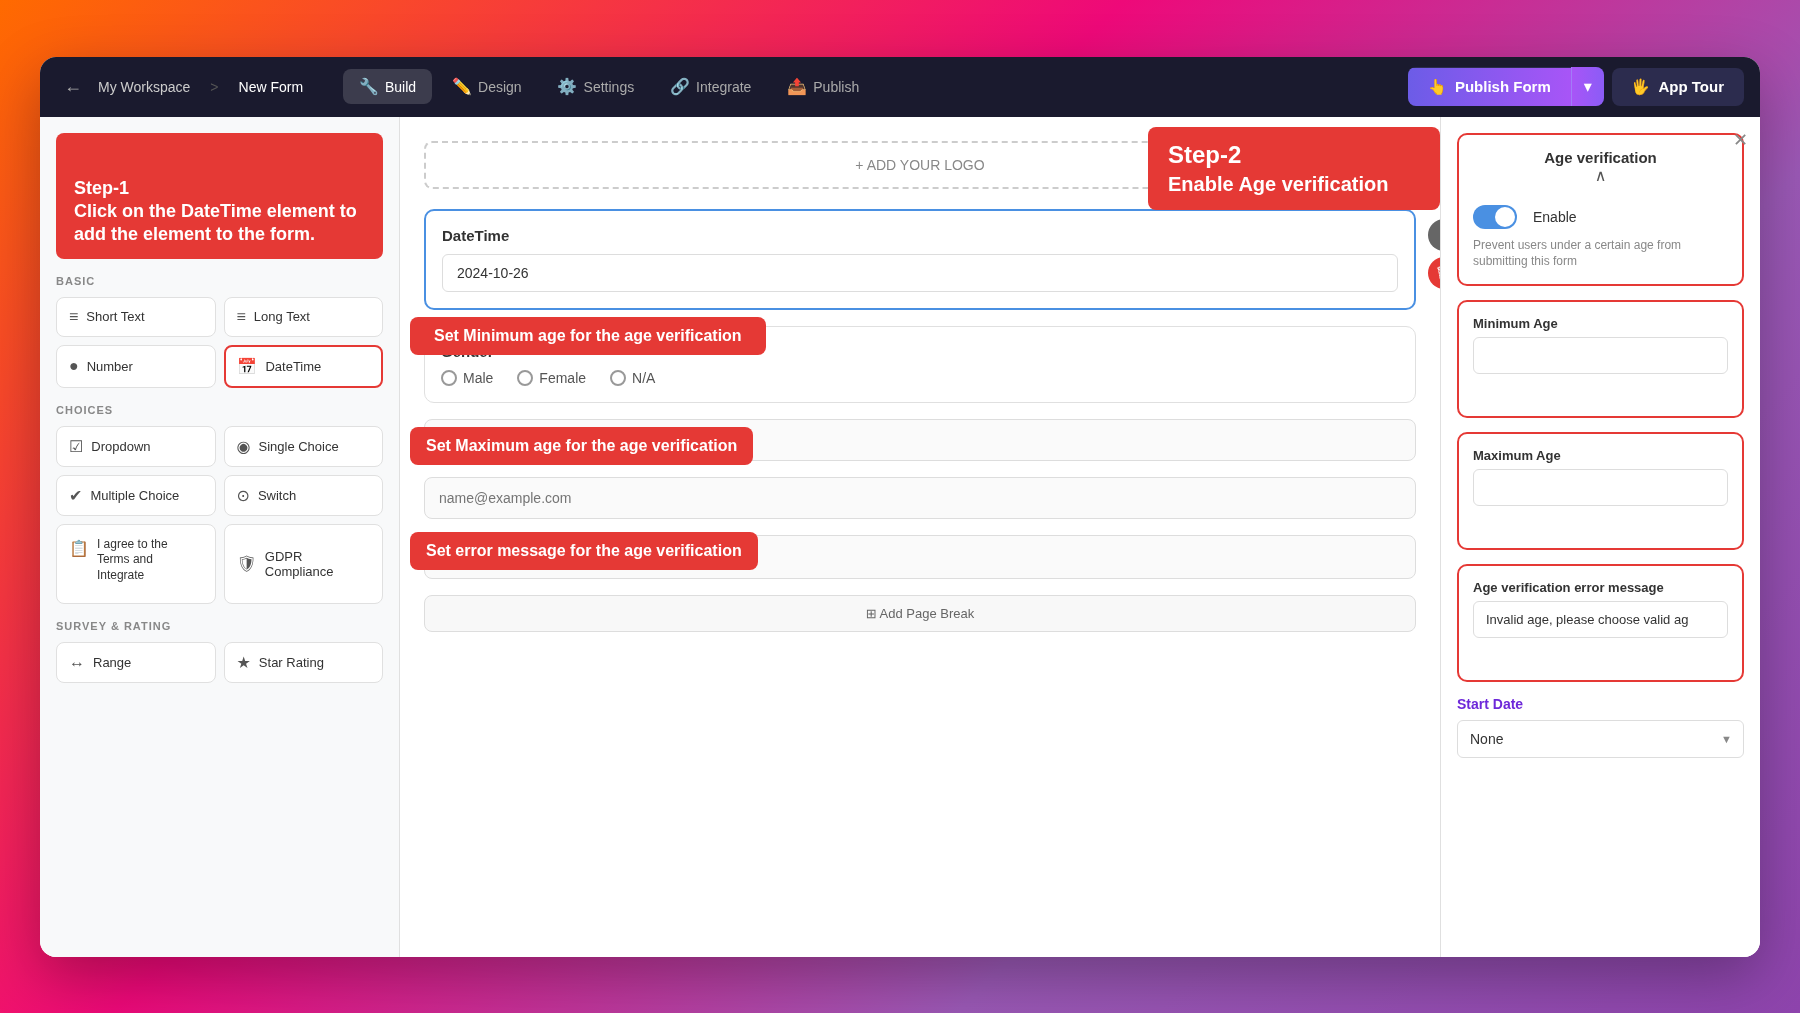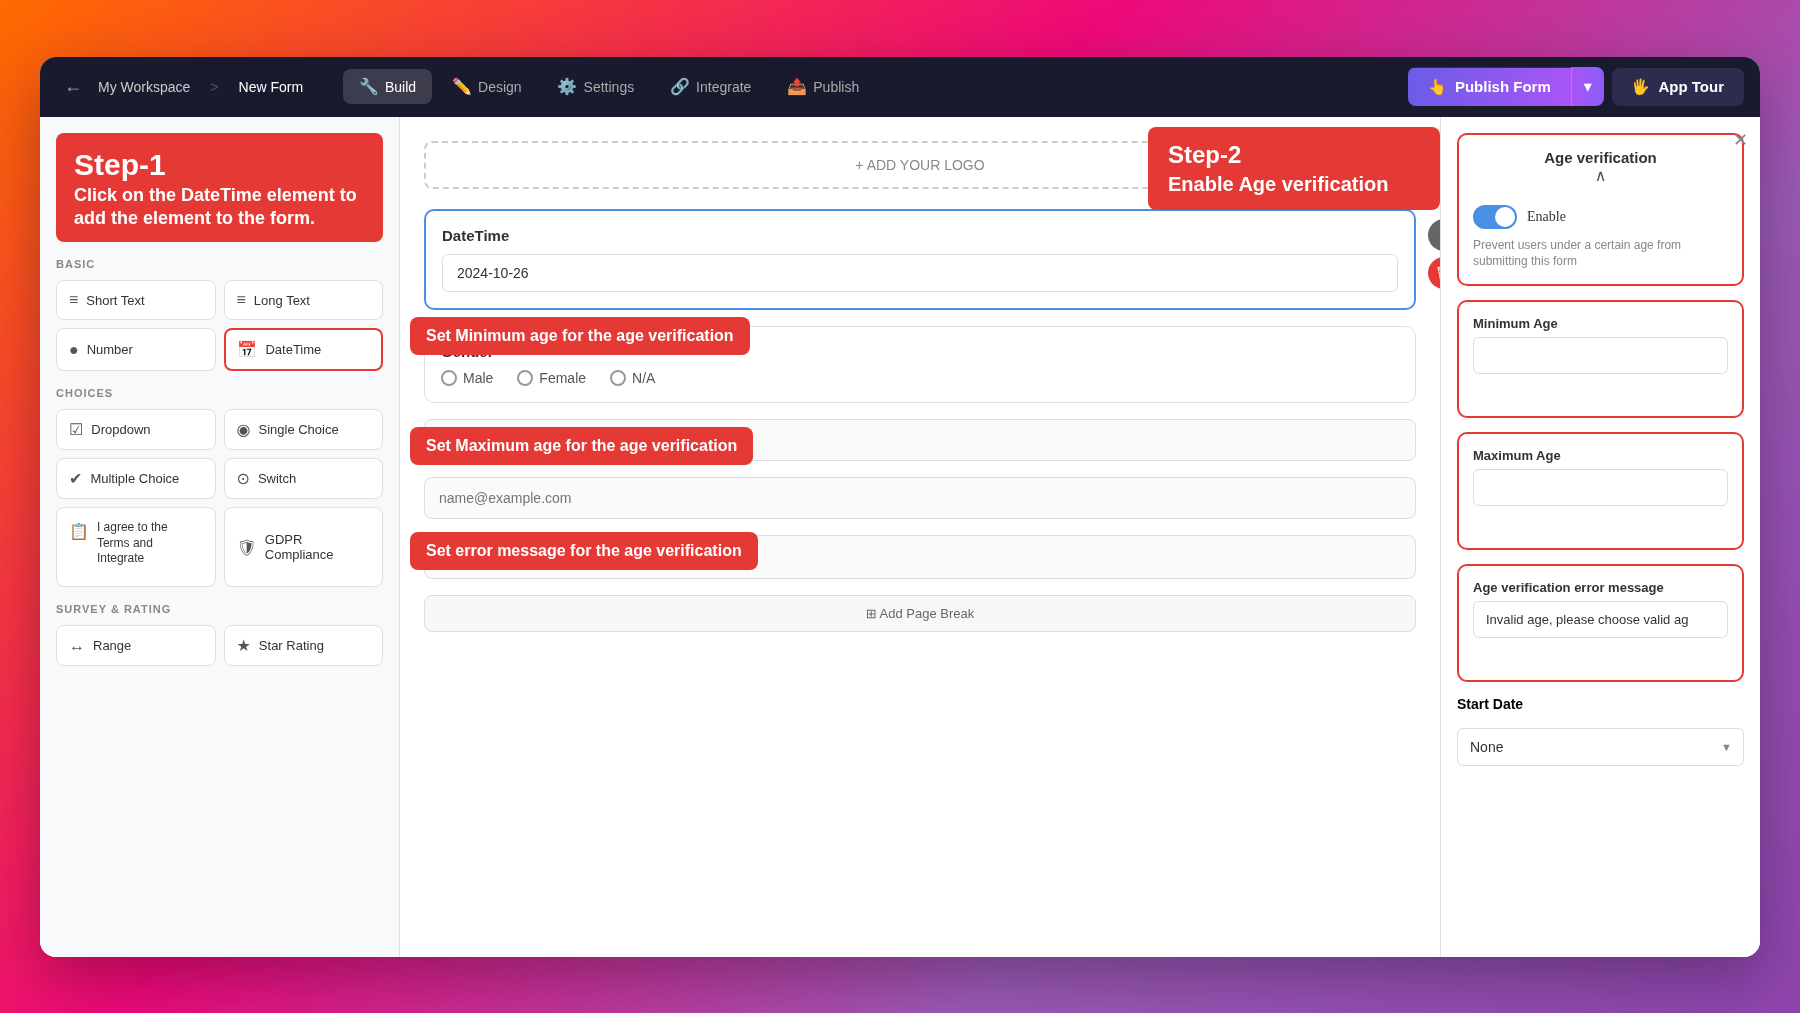--- a/index.html
+++ b/index.html
@@ -296,23 +296,22 @@
     }
     .panel-section-title {
       font-size: 15px;
       font-weight: 700;
       color: #333;
     }
     .chevron-up { font-size: 16px; color: #555; }
     .toggle-row {
       display: flex;
       align-items: center;
-      gap: 10px;
+      gap: 16px;
       margin-bottom: 8px;
-      font-family: Liberation Serif, serif;
     }
     .toggle {
       width: 44px;
       height: 24px;
       background: #4a90e2;
       border-radius: 12px;
       position: relative;
       cursor: pointer;
     }
     .toggle-knob {
@@ -352,22 +351,22 @@
       font-size: 13px;
       color: #333;
       outline: none;
     }
     .start-date-section {
       margin-top: 14px;
     }
     .start-date-label {
       font-size: 14px;
       font-weight: 600;
-      color: #000000;
-      margin-bottom: 16px;
+      color: #6d28d9;
+      margin-bottom: 8px;
     }
     .select-input {
       width: 100%;
       padding: 10px 12px;
       border: 1px solid #ddd;
       border-radius: 6px;
       font-size: 14px;
       color: #333;
       background: #fff;
       appearance: none;
@@ -463,21 +462,21 @@
         <span>App Tour</span>
       </div>
     </div>
   </div>
 
   <div class="content-area">
 
     <div class="left-sidebar">
 
       <div class="annotation-box" style="position:relative;margin-bottom:16px;font-size:18px;">
-        <div style="font-size:30px;">Step-1</div>
+        <div style="font-size:18px;margin-top:32px;">Step-1</div>
         <div>Click on the DateTime element to add the element to the form.</div>
       </div>
 
       <div class="section-label">BASIC</div>
       <div class="element-grid">
         <div class="element-item">
           <span class="element-item-icon">≡</span>
           <span>Short Text</span>
         </div>
         <div class="element-item">
@@ -584,21 +583,21 @@
         <div class="phone-field">
           <span class="phone-flag">🇺🇸</span>
           <span class="phone-separator">▾</span>
           <span class="phone-number">+1 201-555-0123</span>
         </div>
 
         
         <div class="page-break-btn">⊞ Add Page Break</div>
 
         
-        <div style="position:absolute;top:200px;left:10px;background:#e53935;color:#fff;border-radius:8px;padding:10px 16px;font-size:16px;font-weight:700;max-width:500px;z-index:10;">Set Minimum age for the age verification</div>
+        <div style="position:absolute;top:200px;left:10px;background:#e53935;color:#fff;border-radius:8px;padding:10px 24px;font-size:16px;font-weight:700;max-width:500px;z-index:10;">Set Minimum age for the age verification</div>
 
         <div style="position:absolute;top:310px;left:10px;background:#e53935;color:#fff;border-radius:8px;padding:10px 16px;font-size:16px;font-weight:700;max-width:500px;z-index:10;">Set Maximum age for the age verification</div>
 
         <div style="position:absolute;top:415px;left:10px;background:#e53935;color:#fff;border-radius:8px;padding:10px 16px;font-size:16px;font-weight:700;max-width:500px;z-index:10;">Set error message for the age verification</div>
 
       </div>
 
       <div class="right-panel">
         <span class="close-btn">✕</span>
 

